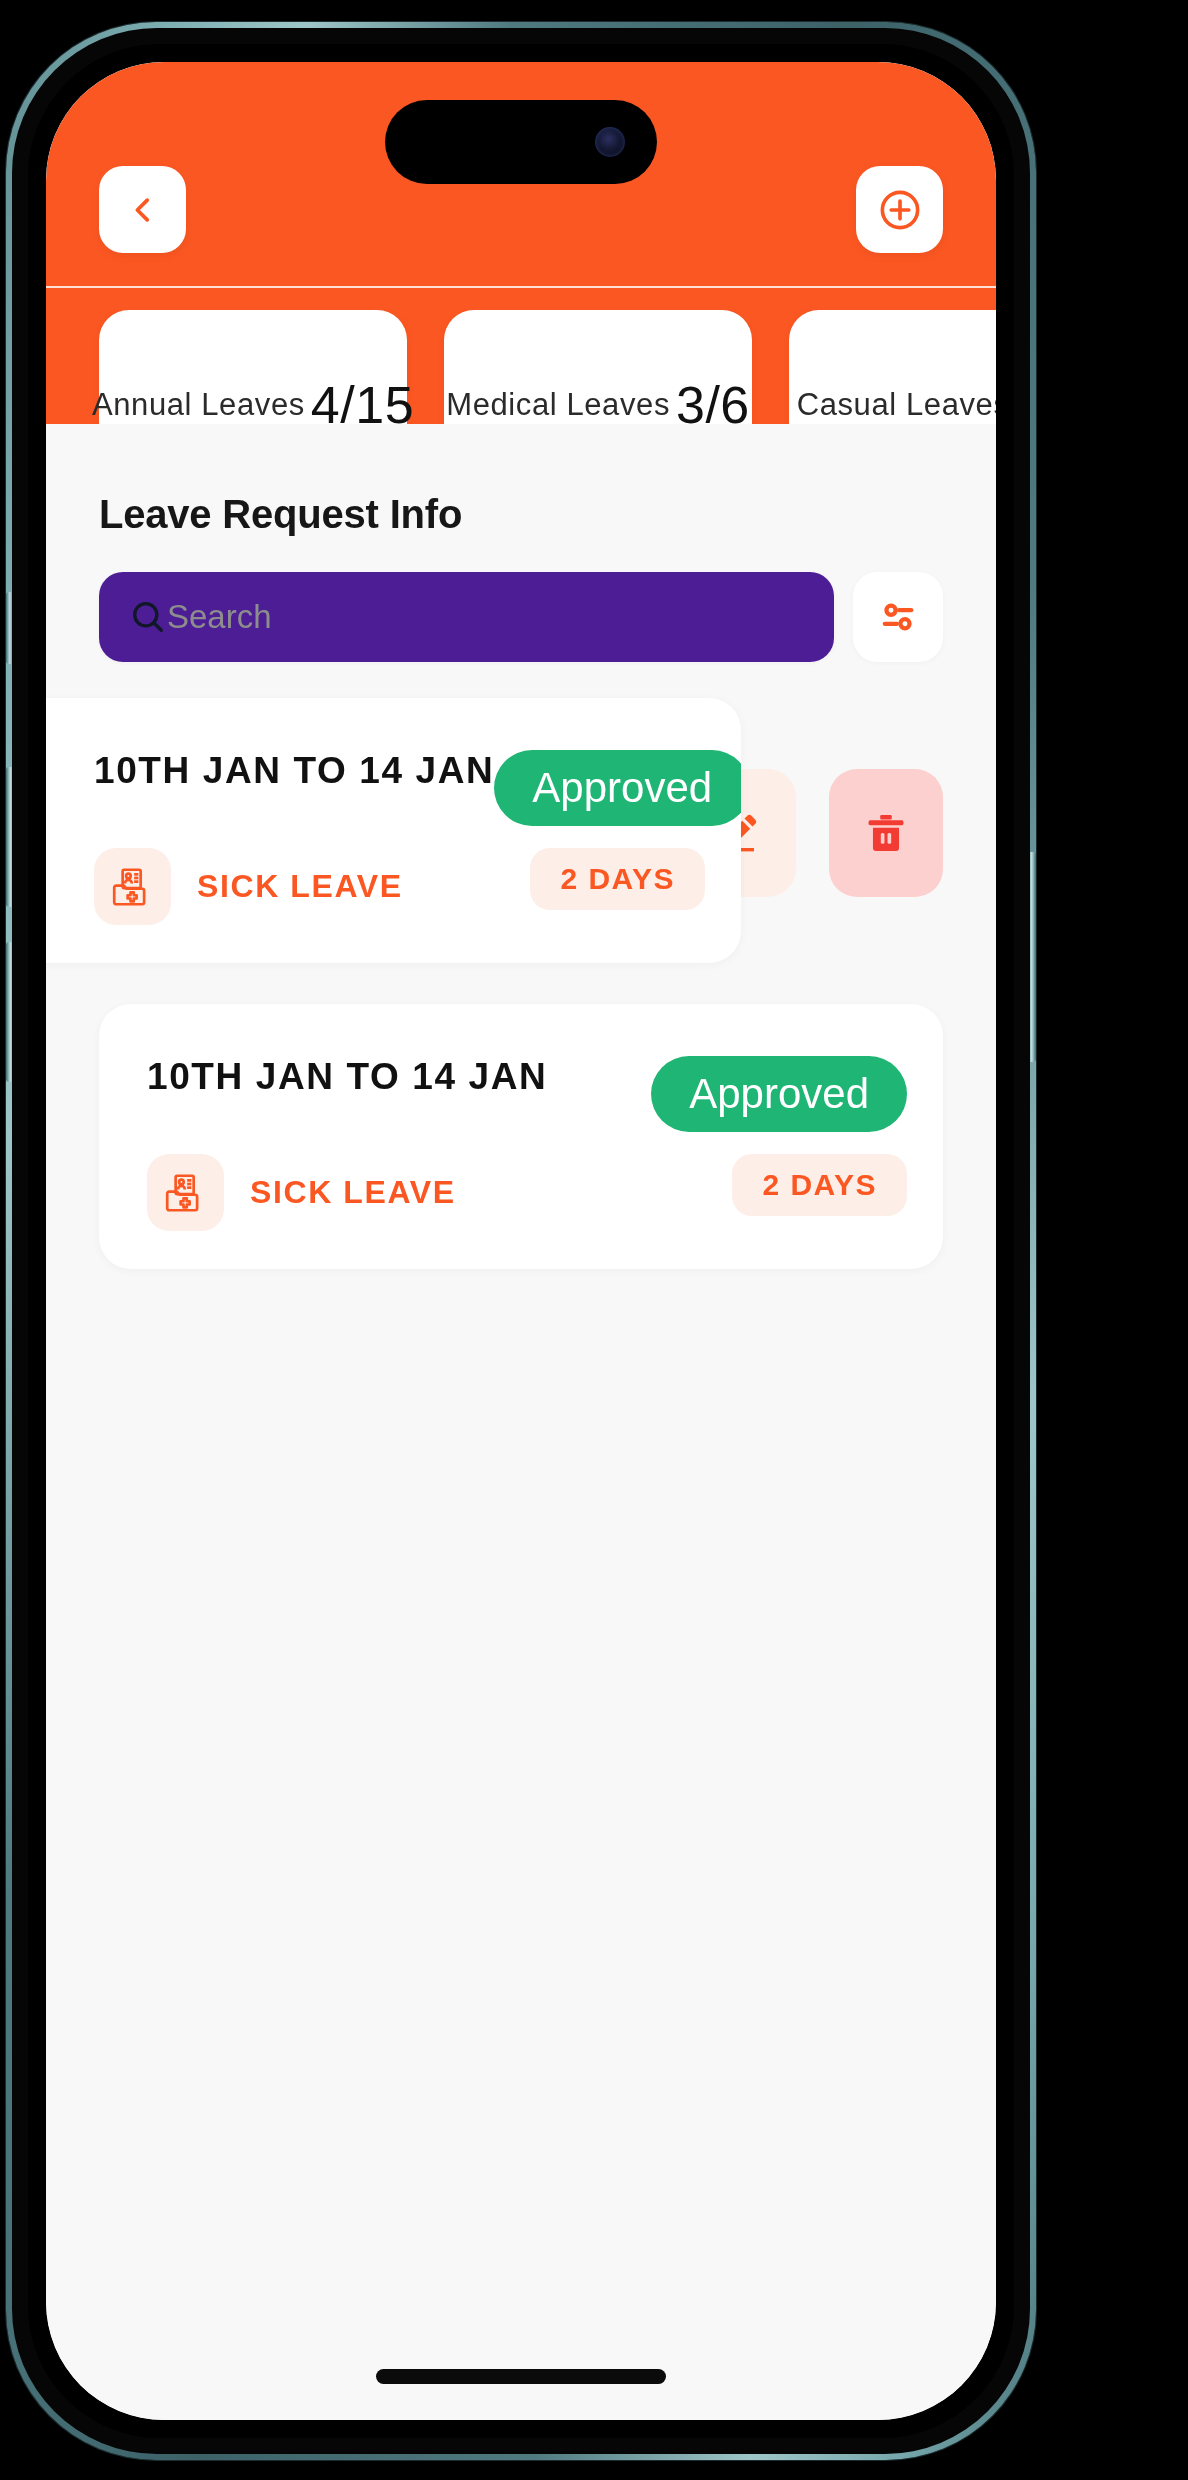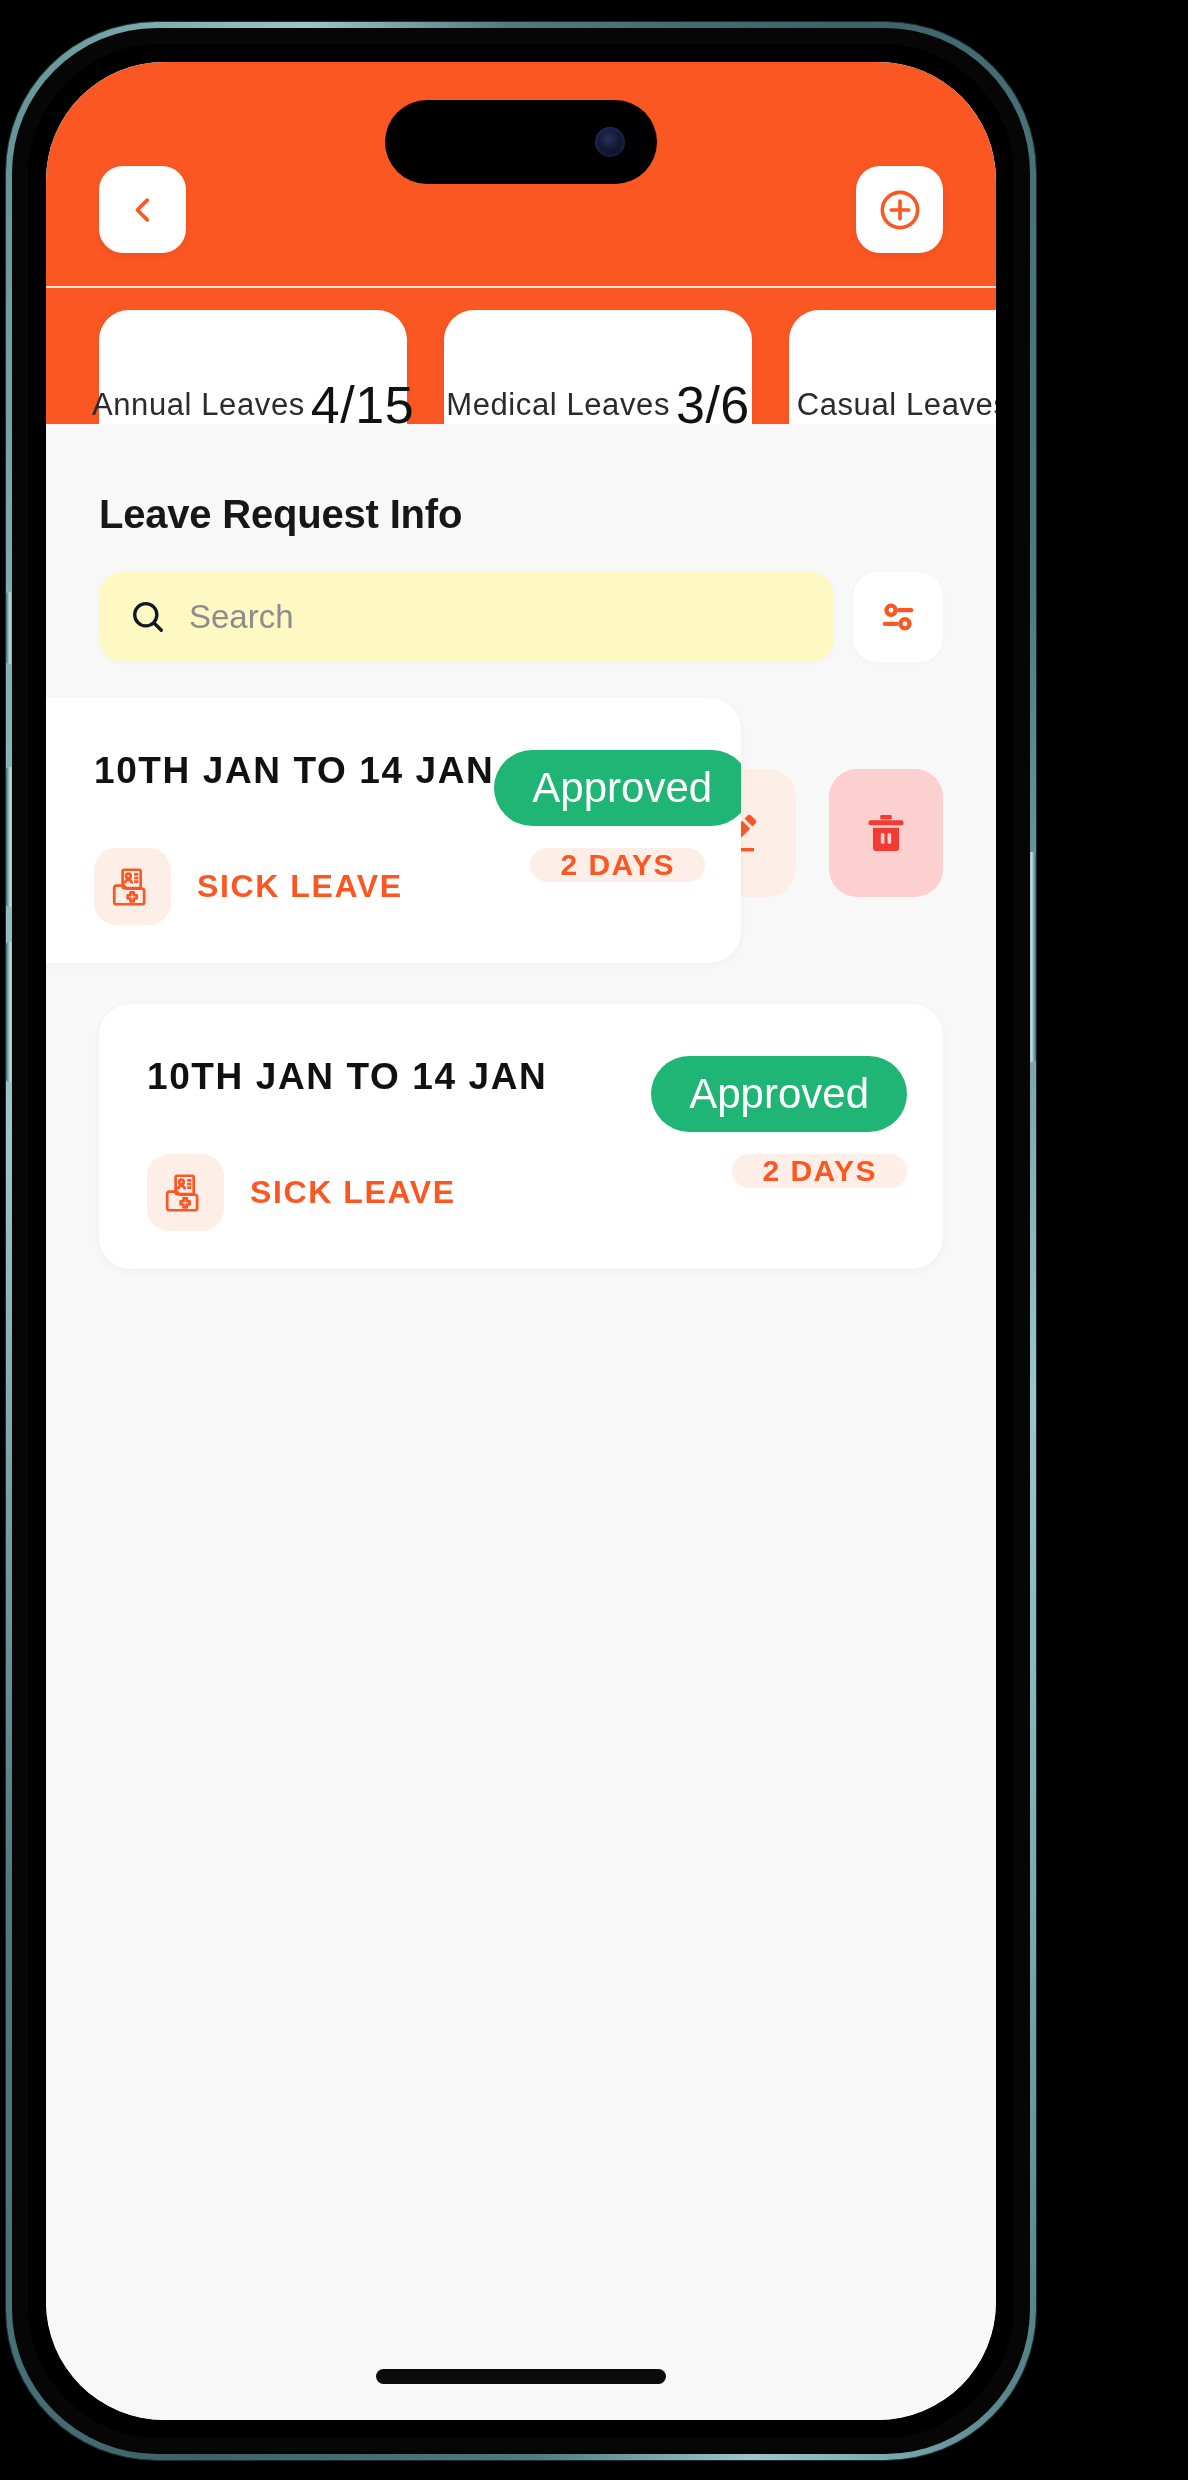--- a/index.html
+++ b/index.html
@@ -186,26 +186,25 @@
     right: 53px;
     top: 148px;
     height: 90px;
     display: flex;
     gap: 19px;
     align-items: center;
   }
   .search-box {
     flex: 1 1 auto;
     height: 90px;
-    background: #fef9c3;
+    background: #4c1d95;
     border-radius: 24px;
     display: flex;
     align-items: center;
     padding: 0 30px;
-    gap: 22px;
     box-shadow: 0 1px 5px rgba(0,0,0,0.035);
   }
   .search-placeholder {
     font-size: 33px;
     color: #8d8d8d;
   }
   .filter-btn {
     flex: 0 0 auto;
     width: 90px;
     height: 90px;
@@ -330,21 +329,21 @@
     font-weight: 600;
     letter-spacing: 1.6px;
     white-space: nowrap;
   }
   .days-pill {
     background: #fdeee8;
     color: #fb5722;
     font-size: 30px;
     font-weight: 600;
     letter-spacing: 1.5px;
-    padding: 0 30px;
+    padding: 14px 30px;
     border-radius: 20px;
     white-space: nowrap;
   }
 
   
   .swiped-card .card-top    { left: 163px; right: 36px; top: 52px; }
   .swiped-card .card-bottom { left: 163px; right: 36px; top: 150px; }
 
   
   .dynamic-island {

